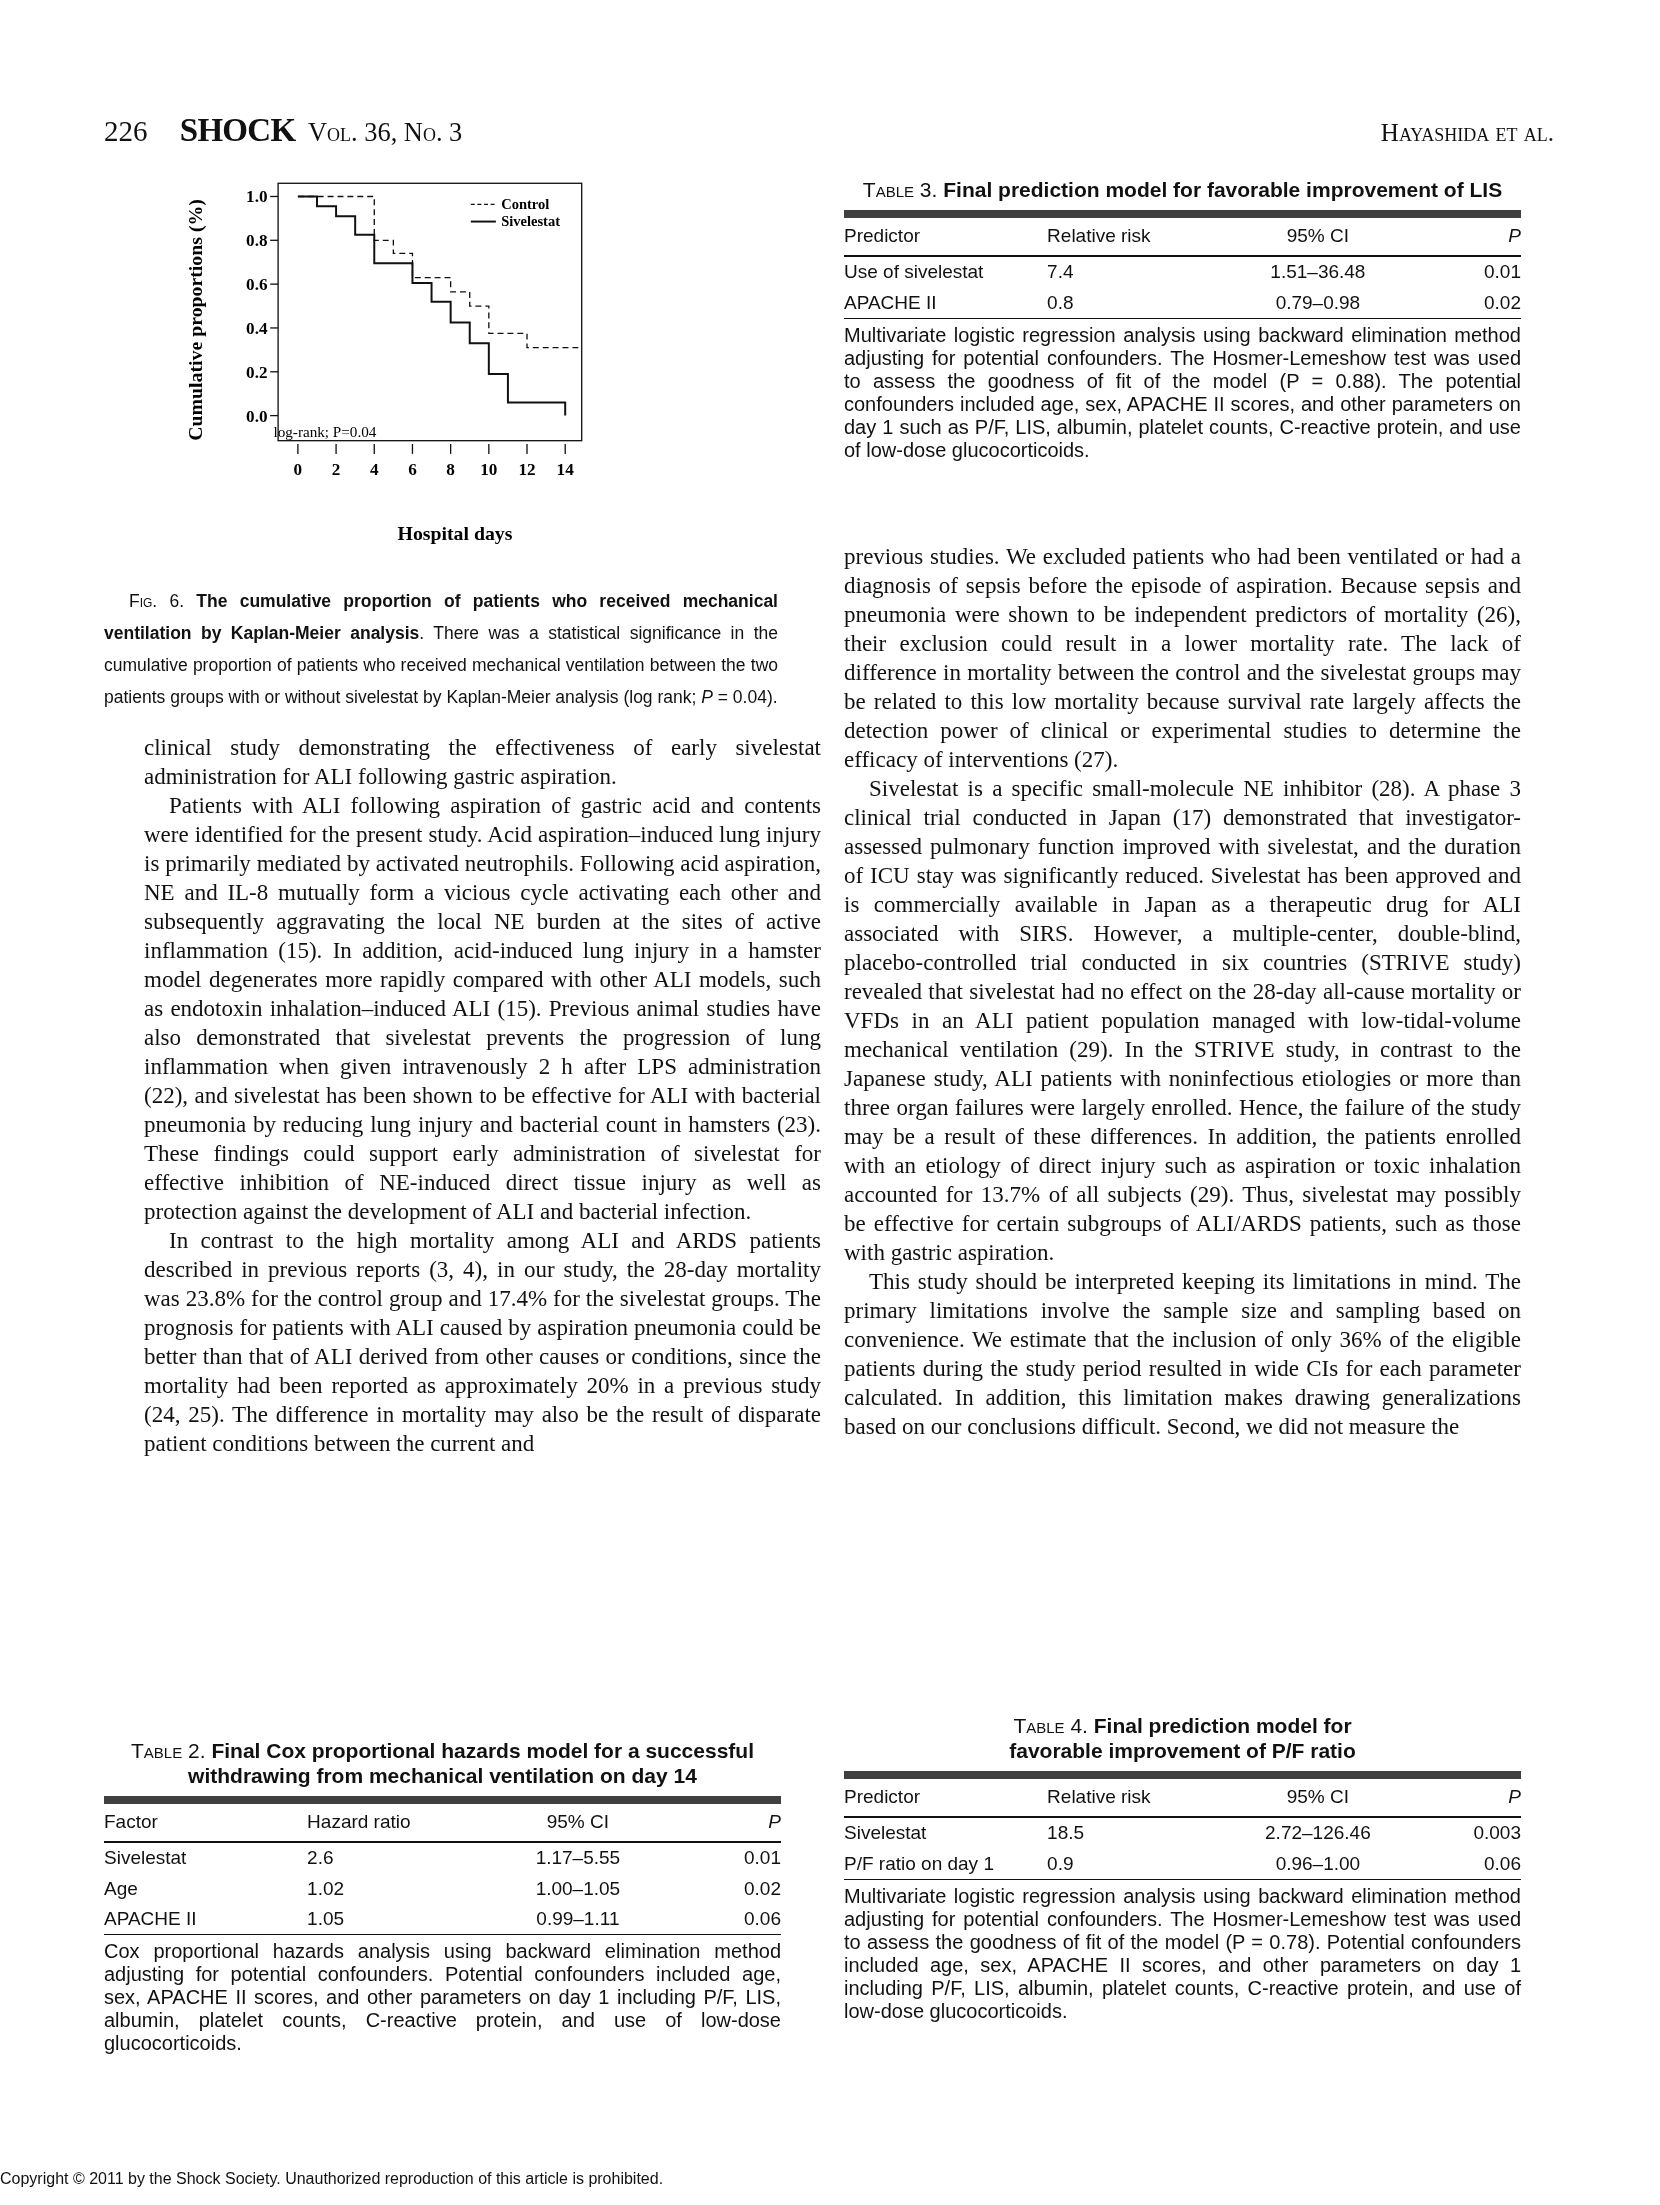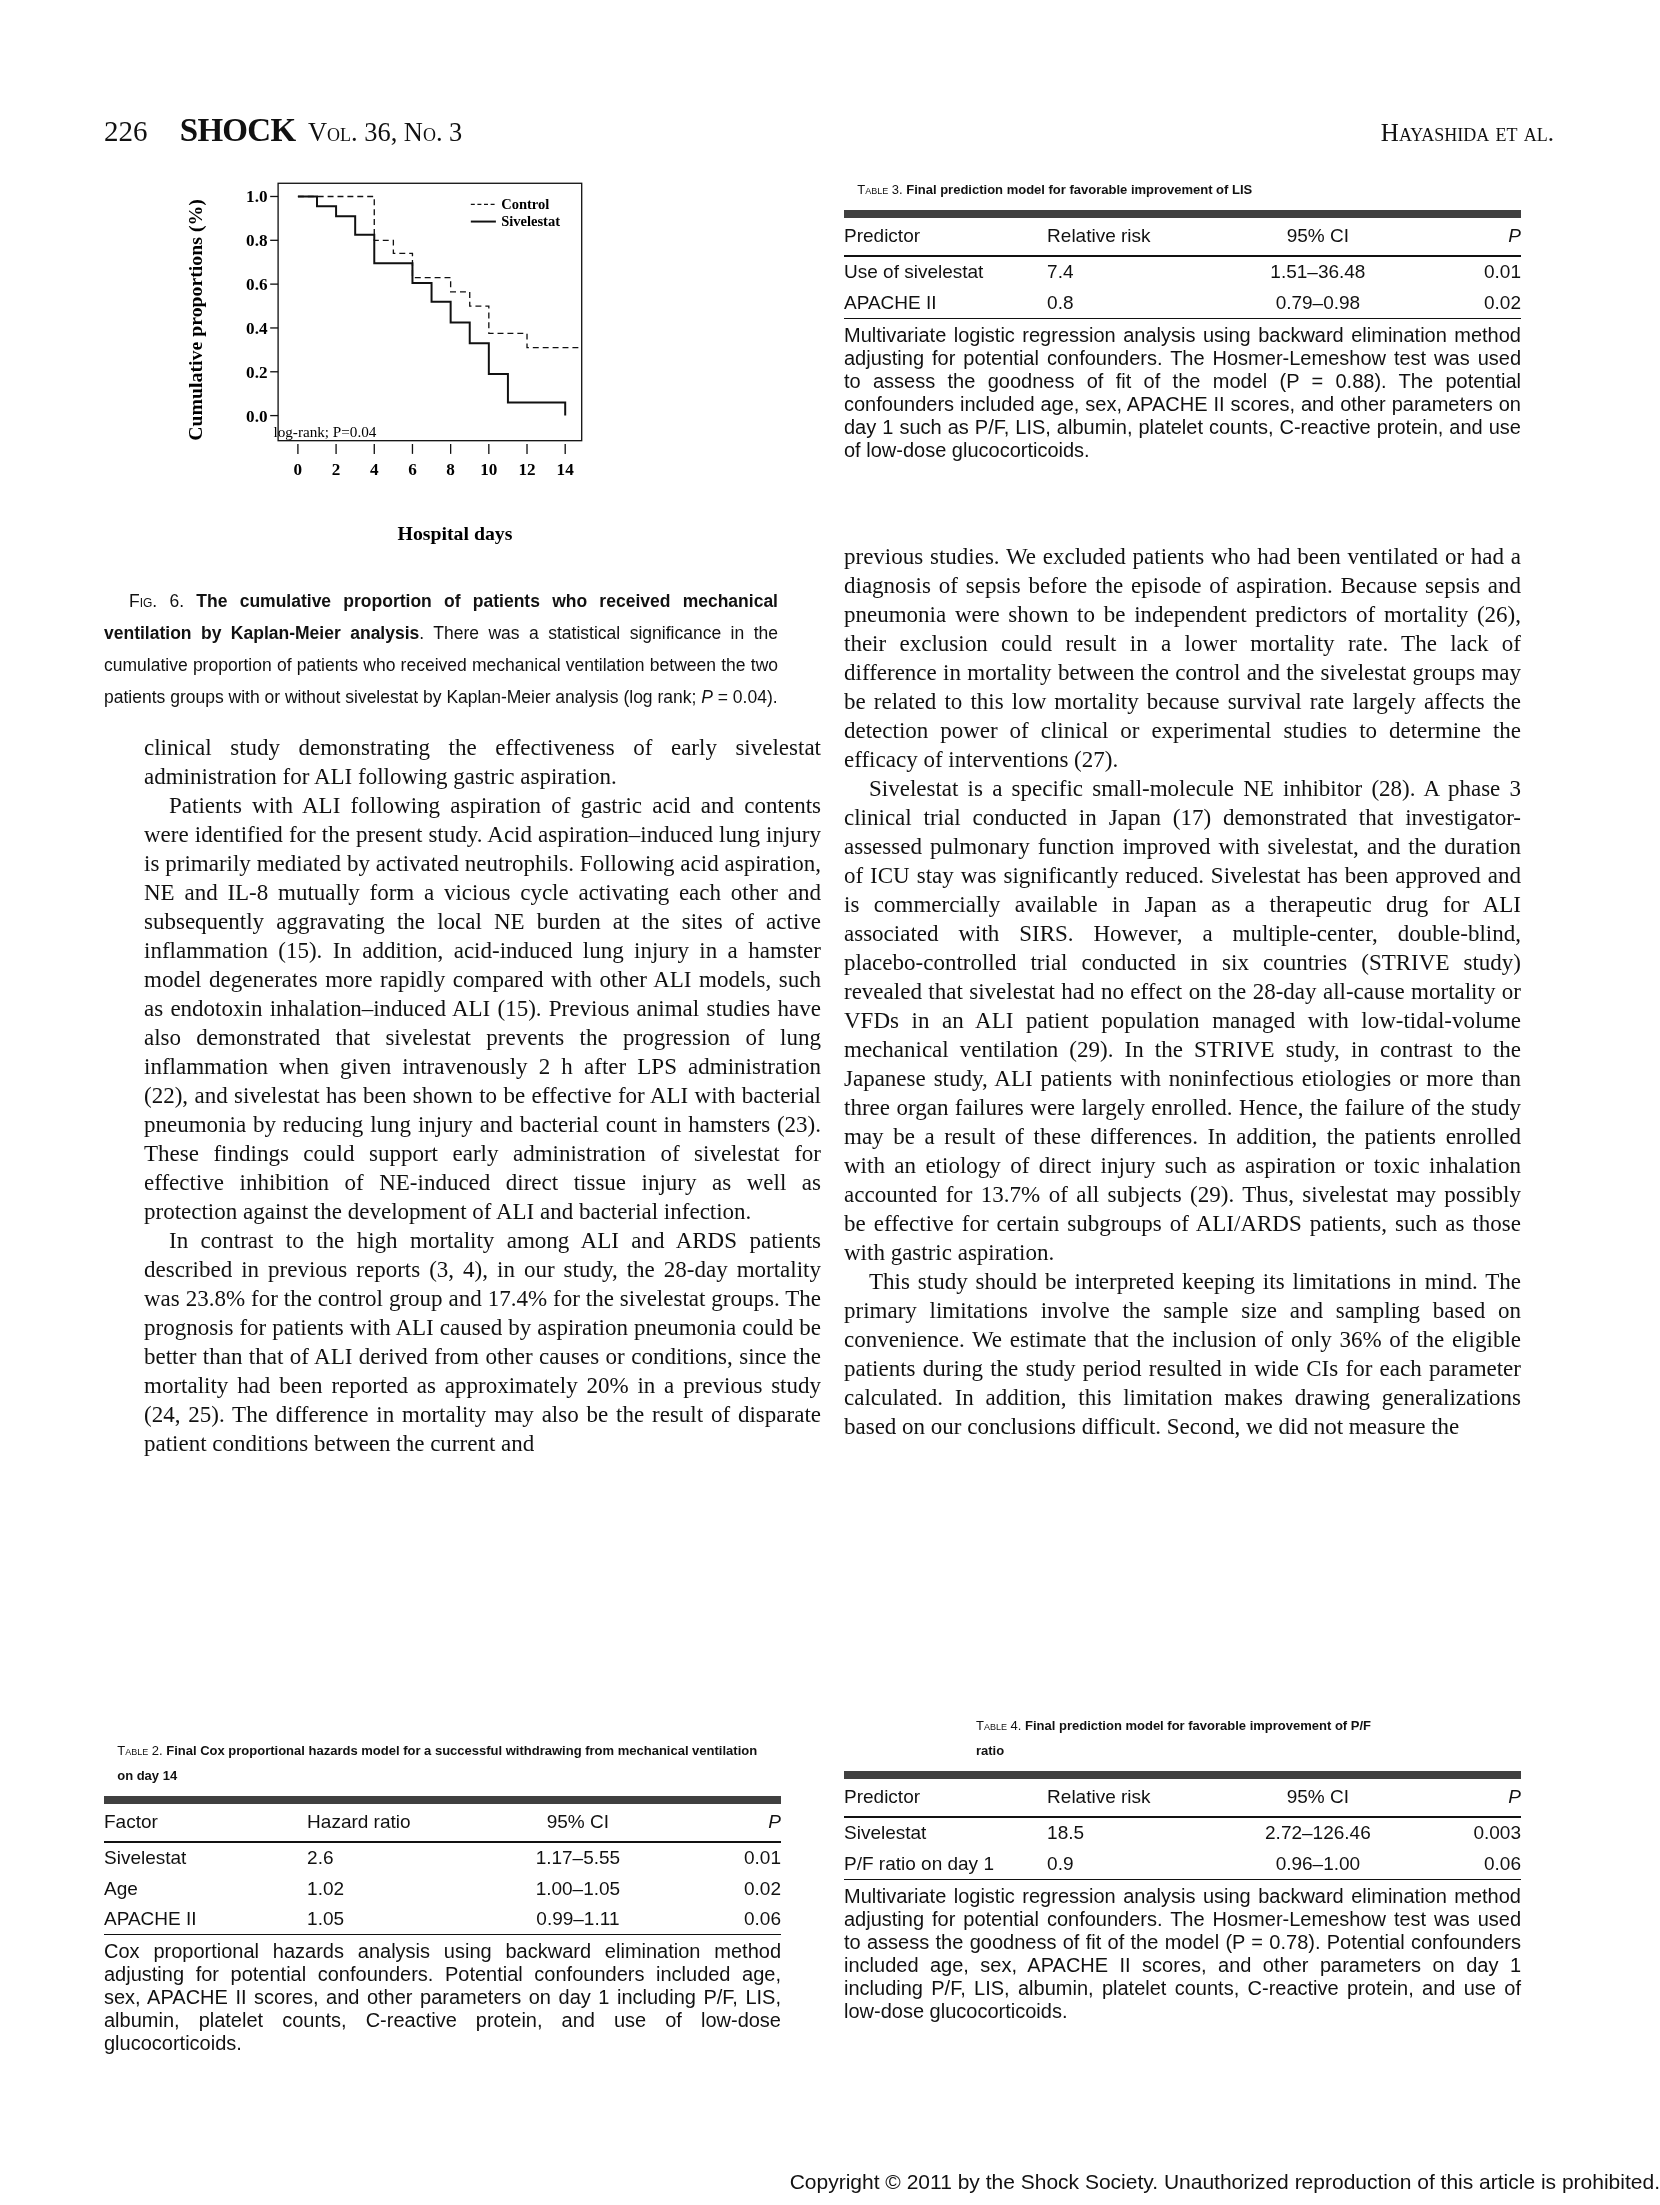--- a/index.html
+++ b/index.html
@@ -22,39 +22,39 @@
 
   
   .col { position: absolute; width: 677px; font-family: "Liberation Serif", serif; font-size: 23px; line-height: 29px; text-align: justify; }
   .col p { margin: 0; text-indent: 0; }
   .col p.ind { text-indent: 25px; }
   .col-left { left: 104px; top: 733px; margin-left: 40px; }
   .col-right { left: 844px; top: 542px; }
 
   
   .tbl { position: absolute; width: 677px; font-family: "Liberation Sans", sans-serif; }
-  .tbl .t-title { font-size: 13px; line-height: 25px; padding: 0 13.2px; }
+  .tbl .t-title { font-size: 21px; line-height: 25px; text-align: center; padding: 0 13.2px; }
   .tbl .t-title .lab { font-variant: small-caps; font-weight: normal; }
   .tbl .t-title b { font-weight: bold; }
   .tbl table { width: 100%; border-collapse: collapse; margin-top: 8px; font-size: 19px; }
   .tbl thead tr { border-top: 8px solid #404040; border-bottom: 2px solid #111; }
   .tbl tbody tr:last-child { border-bottom: 1.3px solid #111; }
   .tbl th { font-weight: normal; text-align: left; padding: 5.3px 0; height: 26.4px; }
   .tbl td { padding: 2px 0; height: 26.4px; }
   .tbl .c1 { width: 30%; text-align: left; }
   .tbl .c2 { width: 25%; }
   .tbl .c3 { width: 30%; text-align: center; }
   .tbl .c4 { width: 15%; text-align: right; }
   .tbl .c4 i, .tbl th.c4 { font-style: italic; }
   .tbl .t-note { font-size: 20px; line-height: 23px; text-align: justify; margin-top: 5px; }
   .tbl-2 { left: 104px; top: 1738px; }
   .tbl-3 { left: 844px; top: 177px; }
   .tbl-4 { left: 844px; top: 1713px; }
 
-  .footer { position: absolute; top: 2170px; left: 0; width: 1660px; text-align: right; font-family: "Liberation Sans", sans-serif; font-size: 21px; }
+  .footer { position: absolute; top: 2170px; left: 0; width: 1660px; text-align: left; font-family: "Liberation Sans", sans-serif; font-size: 16px; }
 </style>
 </head>
 <body>
 
 <div class="running-head">
   <span class="pg">226</span>
   <span class="journal">SHOCK</span>
   <span class="vol">Vol. 36, No. 3</span>
 </div>
 <div class="author-head">Hayashida et al.</div>

